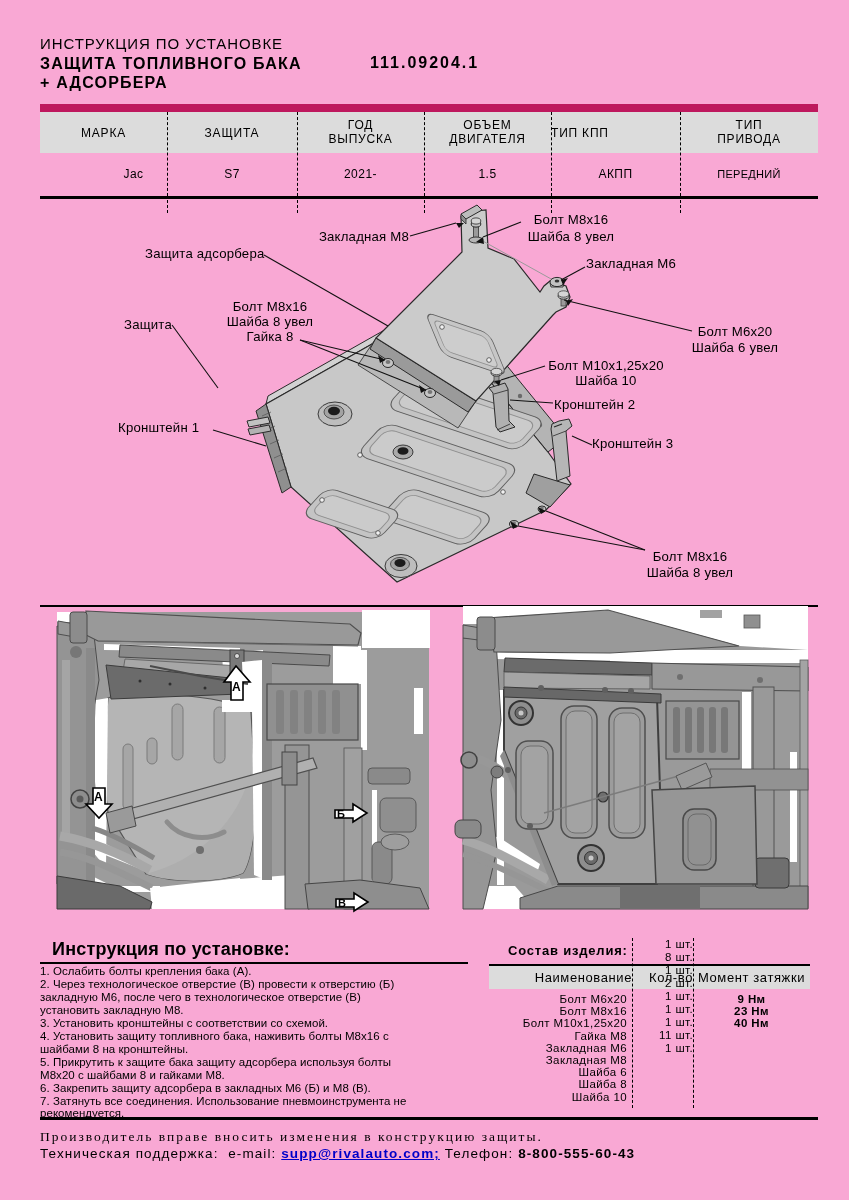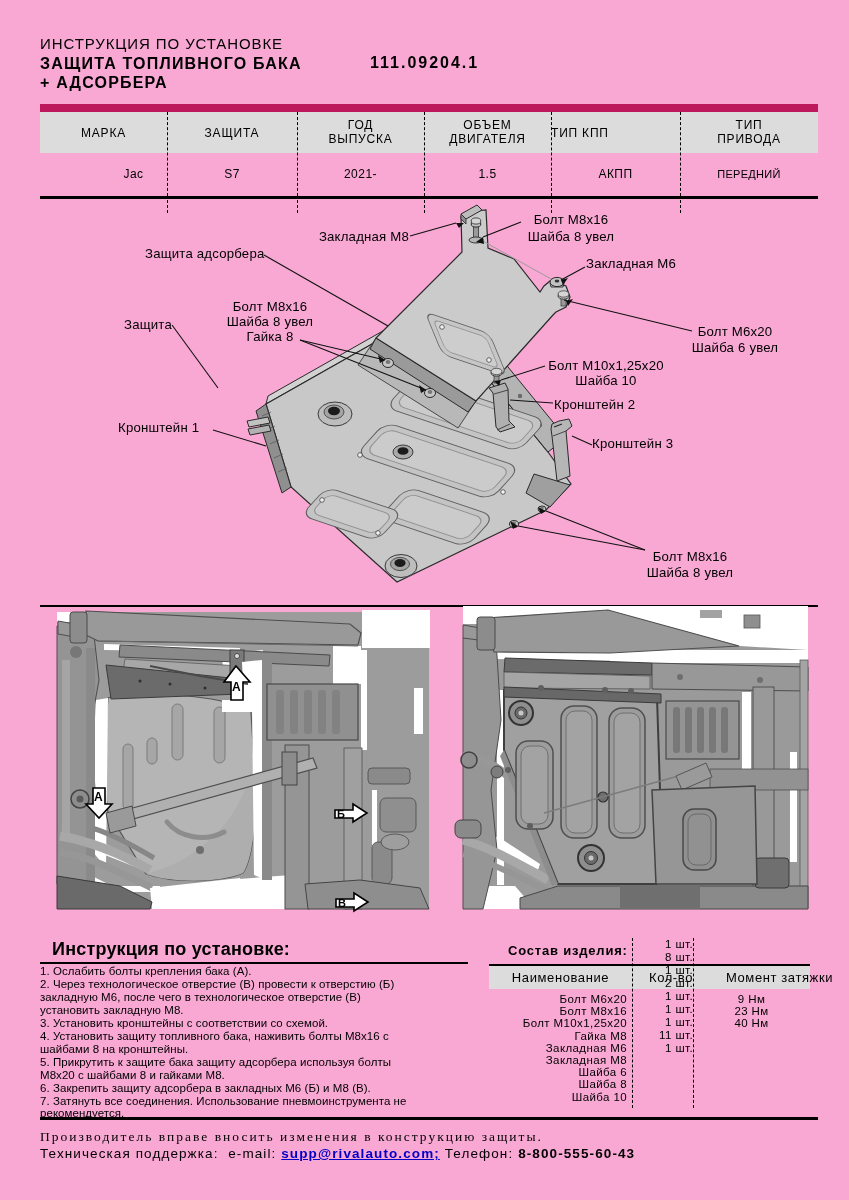--- a/index.html
+++ b/index.html
@@ -448,36 +448,36 @@
     7. Затянуть все соединения. Использование пневмоинструмента не<br>
     рекомендуется.
   </div>
 
   <div class="abs" style="left:508px;top:943px;font-size:13px;font-weight:bold;letter-spacing:0.8px;">Состав изделия:</div>
 
   <div class="hline" style="left:489px;top:964px;width:321px;height:1.5px;"></div>
 
   <div class="abs" style="left:489px;top:966px;width:321px;height:23px;background:#dcdcdc;"></div>
 
-  <div class="abs" style="left:489px;top:970px;width:143px;text-align:center;font-size:13px;letter-spacing:0.6px;">Наименование</div>
+  <div class="abs" style="left:489px;top:970px;width:143px;text-align:right;font-size:13px;letter-spacing:0.6px;">Наименование</div>
   <div class="abs" style="left:632px;top:970px;width:61px;text-align:right;font-size:13px;letter-spacing:0.6px;">Кол-во</div>
-  <div class="abs" style="left:693px;top:970px;width:117px;text-align:center;font-size:13px;letter-spacing:0.6px;margin-left:28px;">Момент затяжки</div>
+  <div class="abs" style="left:693px;top:970px;width:117px;text-align:center;font-size:13px;letter-spacing:0.6px;">Момент затяжки</div>
 
   <div class="abs" style="left:632px;top:938px;height:170px;border-left:1.5px dashed #000;"></div>
   <div class="abs" style="left:693px;top:938px;height:170px;border-left:1.5px dashed #000;"></div>
 
   <div class="abs" style="left:489px;top:993px;width:138px;text-align:right;font-size:11.5px;line-height:12.2px;letter-spacing:0.4px;">
     Болт М6х20<br>Болт М8х16<br>Болт М10х1,25х20<br>Гайка М8<br>Закладная М6<br>Закладная М8<br>Шайба 6<br>Шайба 8<br>Шайба 10
   </div>
 
   <div class="abs" style="left:632px;top:938px;width:61px;text-align:right;font-size:11.5px;line-height:13px;letter-spacing:0.4px;">
     1 шт.<br>8 шт.<br>1 шт.<br>2 шт.<br>1 шт.<br>1 шт.<br>1 шт.<br>11 шт.<br>1 шт.
   </div>
 
-  <div class="abs" style="left:693px;top:993px;width:117px;text-align:center;font-size:11.5px;line-height:12.2px;letter-spacing:0.4px;">
+  <div class="abs" style="left:693px;top:993px;width:117px;text-align:center;font-size:11.5px;line-height:12.2px;letter-spacing:0.4px;font-weight:bold;">
     9 Нм<br>23 Нм<br>40 Нм
   </div>
 
   <div class="hline" style="left:40px;top:1117px;width:778px;height:2.5px;"></div>
 
   <div class="abs" style="left:40px;top:1129px;font-size:13.5px;letter-spacing:2.0px;font-family:Liberation Serif, serif;">Производитель вправе вносить изменения в конструкцию защиты.</div>
 
   <div class="abs" style="left:40px;top:1146px;font-size:13.5px;letter-spacing:1.1px;">Техническая поддержка:&nbsp; e-mail: <span style="color:#0000c8;font-weight:bold;text-decoration:underline;">supp@rivalauto.com;</span> Телефон: <span style="font-weight:bold;">8-800-555-60-43</span></div>
 
 </div>

